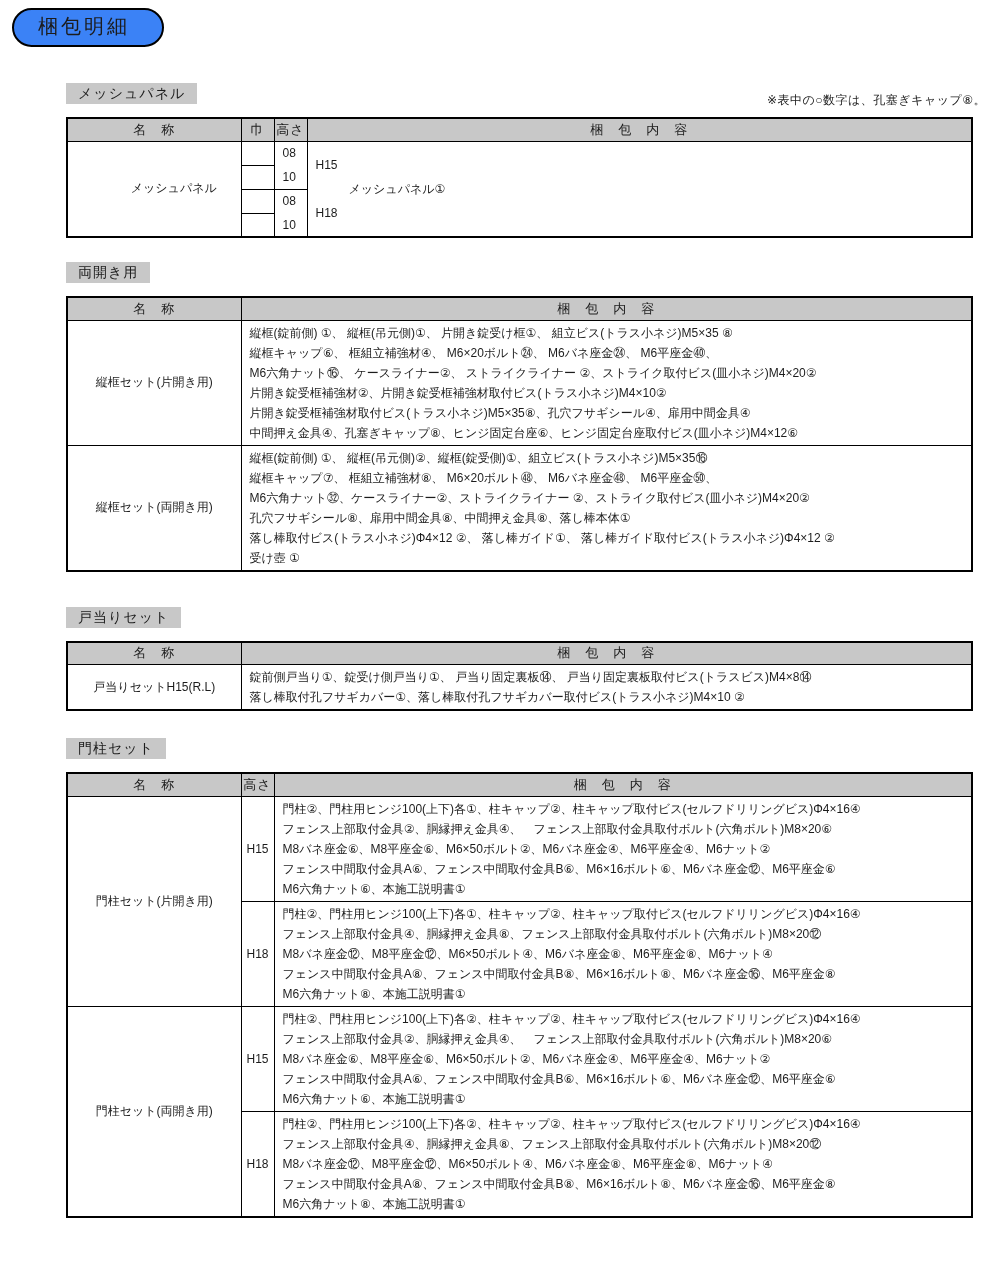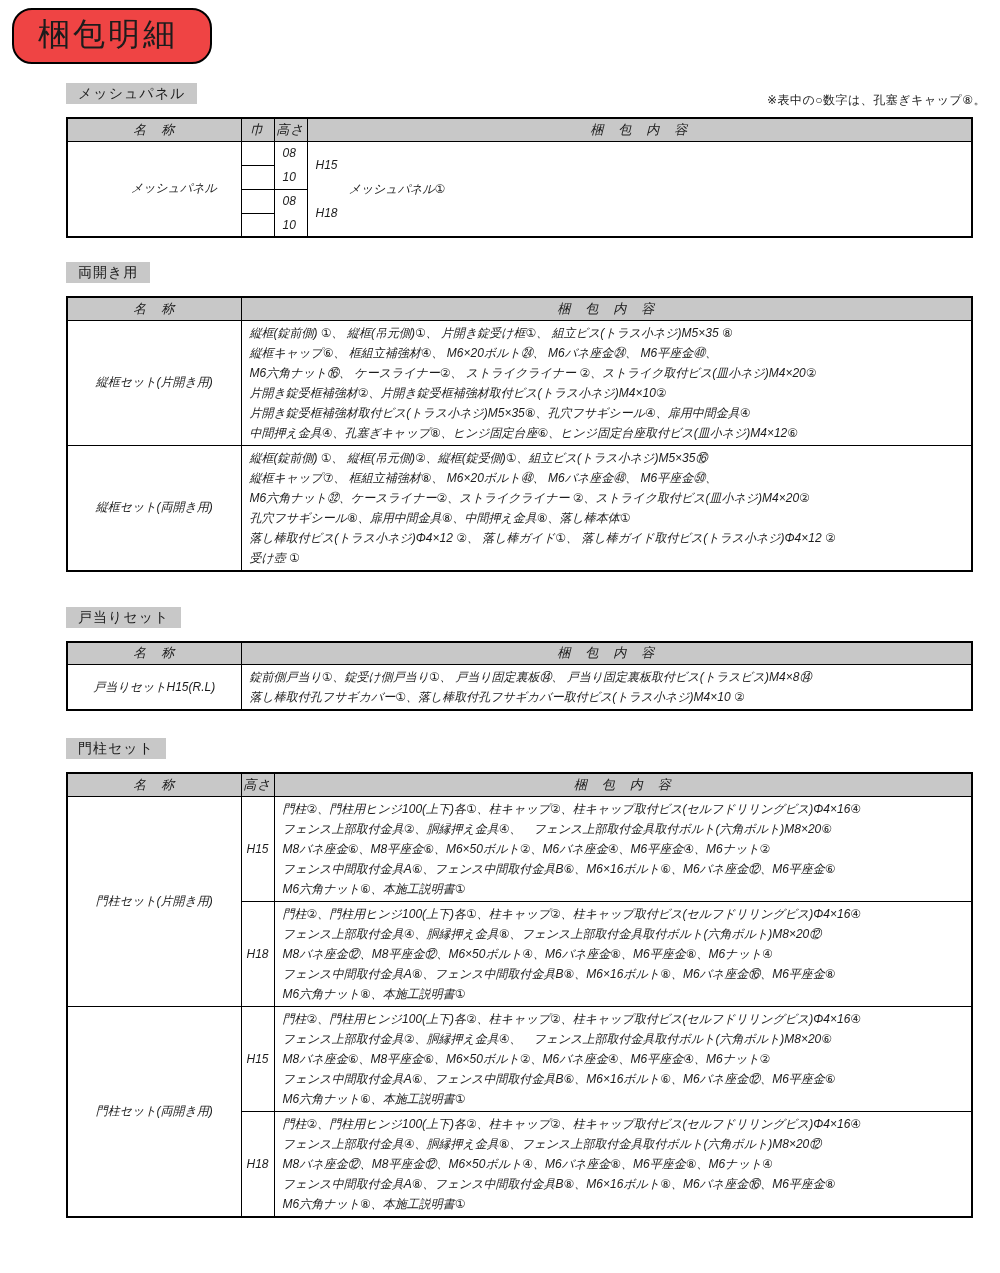--- a/index.html
+++ b/index.html
@@ -16,22 +16,22 @@
     color:var(--text-color);
     position:relative;
   }
   .page{position:relative;width:1000px;height:1273px;background:#fff;overflow:hidden;}
 
   .title-box{
     position:absolute;top:8px;left:12px;
     border:2px solid var(--border-color);
     border-radius:20px;
     padding:3px 32px 5px 24px;
-    font-size:32px;letter-spacing:3px;
-    background:#ef4444;
+    font-size:20px;letter-spacing:3px;
+    background:#3b82f6;
   }
 
   .note{
     position:absolute;top:92px;right:14px;
     font-size:12px;letter-spacing:0.5px;
   }
 
   .content{position:absolute;top:83px;left:66px;width:907px;}
 
   .section-label{
@@ -41,21 +41,20 @@
     font-size:14px;line-height:16px;
     margin-bottom:13px;
     letter-spacing:1px;
   }
 
   table.spec-table{
     border-collapse:collapse;
     width:100%;
     table-layout:fixed;
     border:2px solid var(--border-color);
-    font-style:italic;
   }
   .spec-table th,.spec-table td{
     border:1px solid var(--border-color);
     font-size:12px;
   }
   .spec-table th{
     background:var(--header-bg);
     font-weight:normal;
     font-size:13px;
     height:23px;

